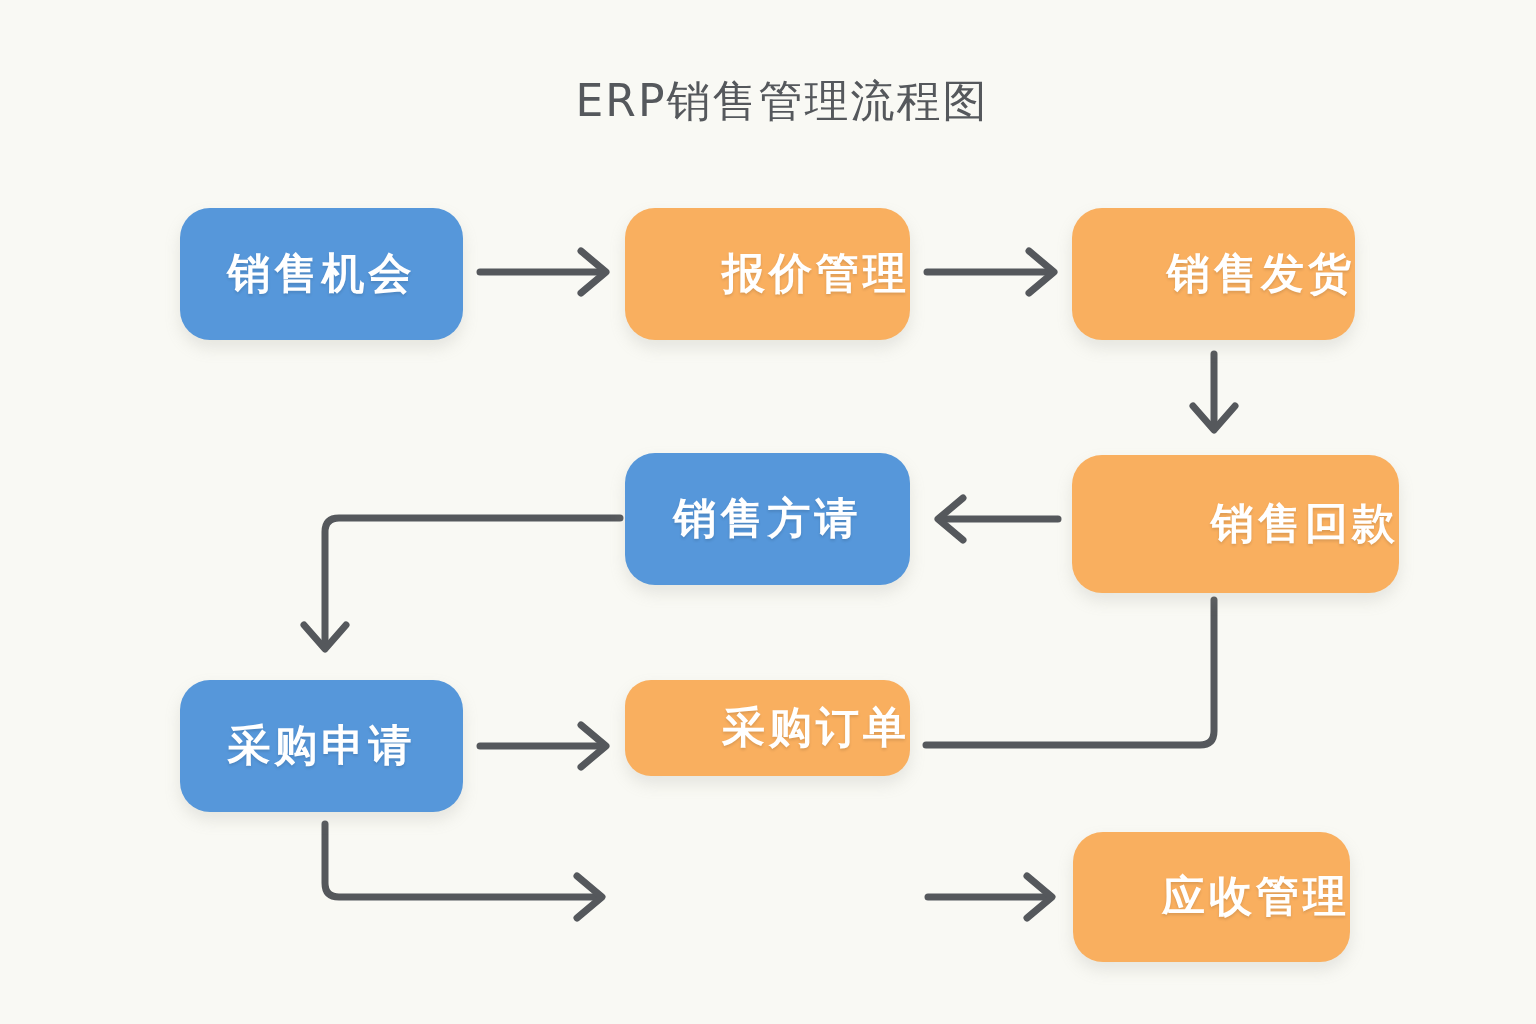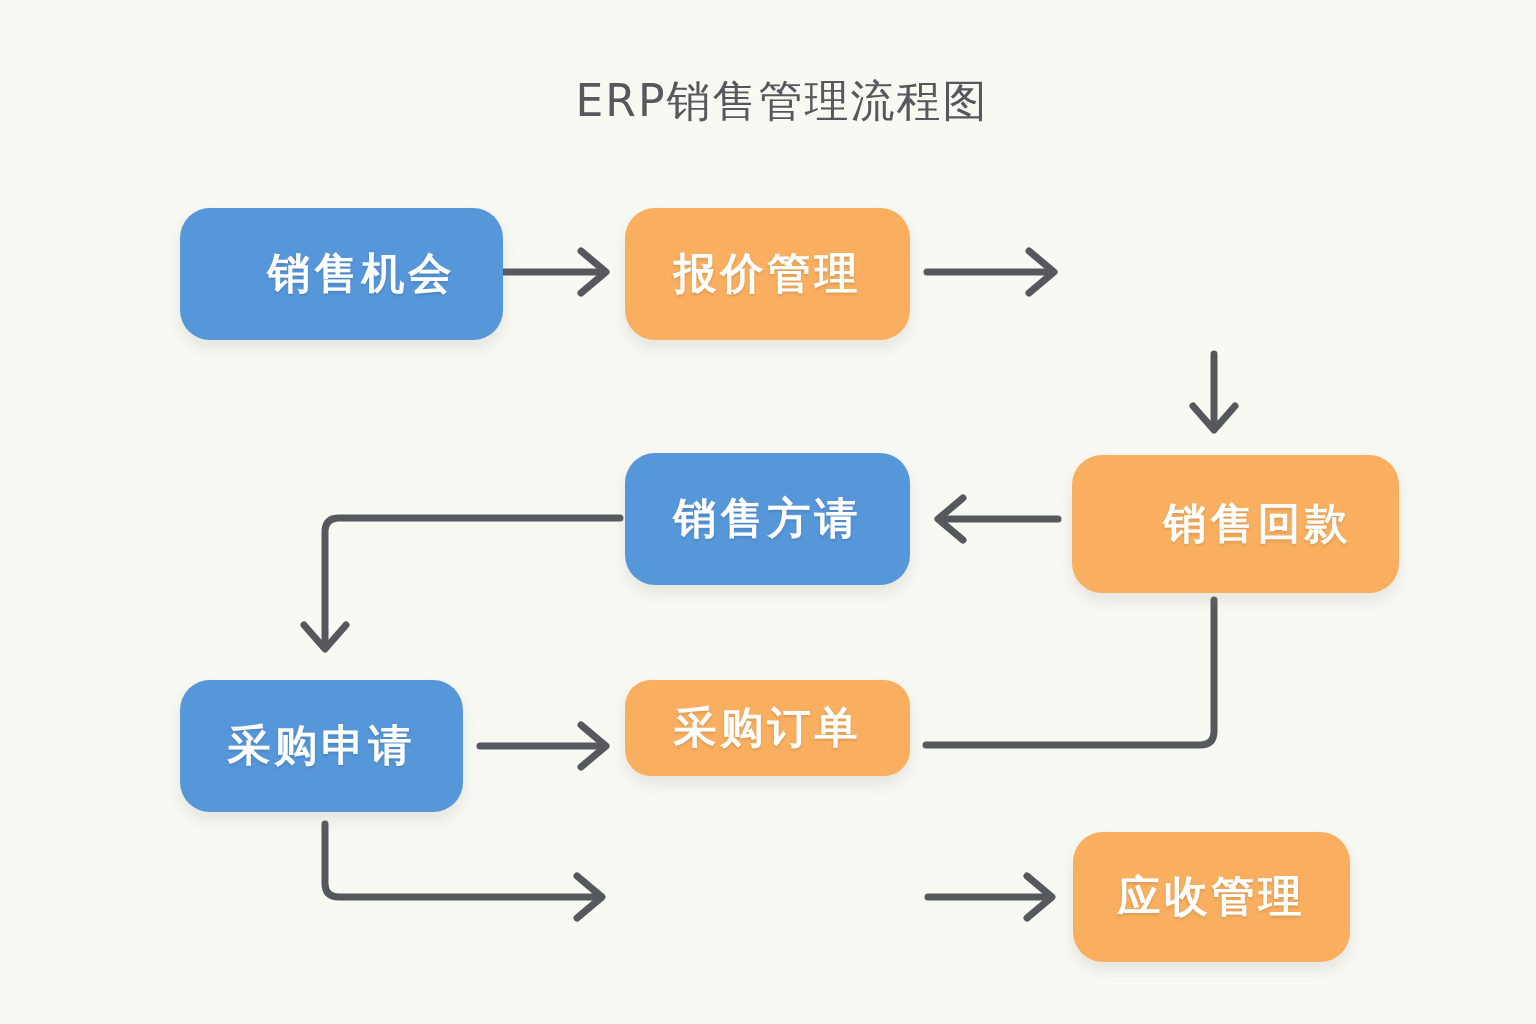--- a/index.html
+++ b/index.html
@@ -49,21 +49,21 @@
   }
   .node{
     position:absolute;
     display:flex;
     align-items:center;
     justify-content:center;
     border-radius:30px;
     box-shadow:0 8px 16px rgba(150,150,140,0.20);
   }
   .node-blue{background:var(--blue);}
-  .node-orange{background:var(--orange);}
+  .node-orange{background:var(--orange);justify-content:flex-end;}
   .node-label{
     color:var(--node-text);
     font-size:43px;
     font-weight:700;
     letter-spacing:4px;
     text-shadow:0 2px 3px rgba(0,0,0,0.12);
     white-space:nowrap;
   }
 </style>
 </head>
@@ -113,25 +113,28 @@
       <path d="M325 824 V883 Q325 897 339 897 H598"></path>
       <path d="M577 876 L602 897 L577 918"></path>
     </g>
 
     <g>
       <path d="M928 897 H1048"></path>
       <path d="M1027 876 L1052 897 L1027 918"></path>
     </g>
   </svg>
 
-  <div class="node node-blue" style="left:180px;  top:208px; width:283px; height:132px;padding-left:40px;">
+  <div class="node node-blue" style="left:180px;  top:208px; width:283px; height:132px;">
     <span class="node-label">销售机会</span>
   </div>
   <div class="node node-orange" style="left:625px;  top:208px; width:285px; height:132px;">
     <span class="node-label">报价管理</span>
+  </div>
+  <div class="node node-orange" style="left:1072px; top:208px; width:283px; height:132px;">
+    <span class="node-label">销售发货</span>
   </div>
   <div class="node node-blue" style="left:625px;  top:453px; width:285px; height:132px;">
     <span class="node-label">销售方请</span>
   </div>
   <div class="node node-orange" style="left:1072px; top:455px; width:283px; height:138px;padding-left:44px;">
     <span class="node-label">销售回款</span>
   </div>
   <div class="node node-blue" style="left:180px;  top:680px; width:283px; height:132px;">
     <span class="node-label">采购申请</span>
   </div>

